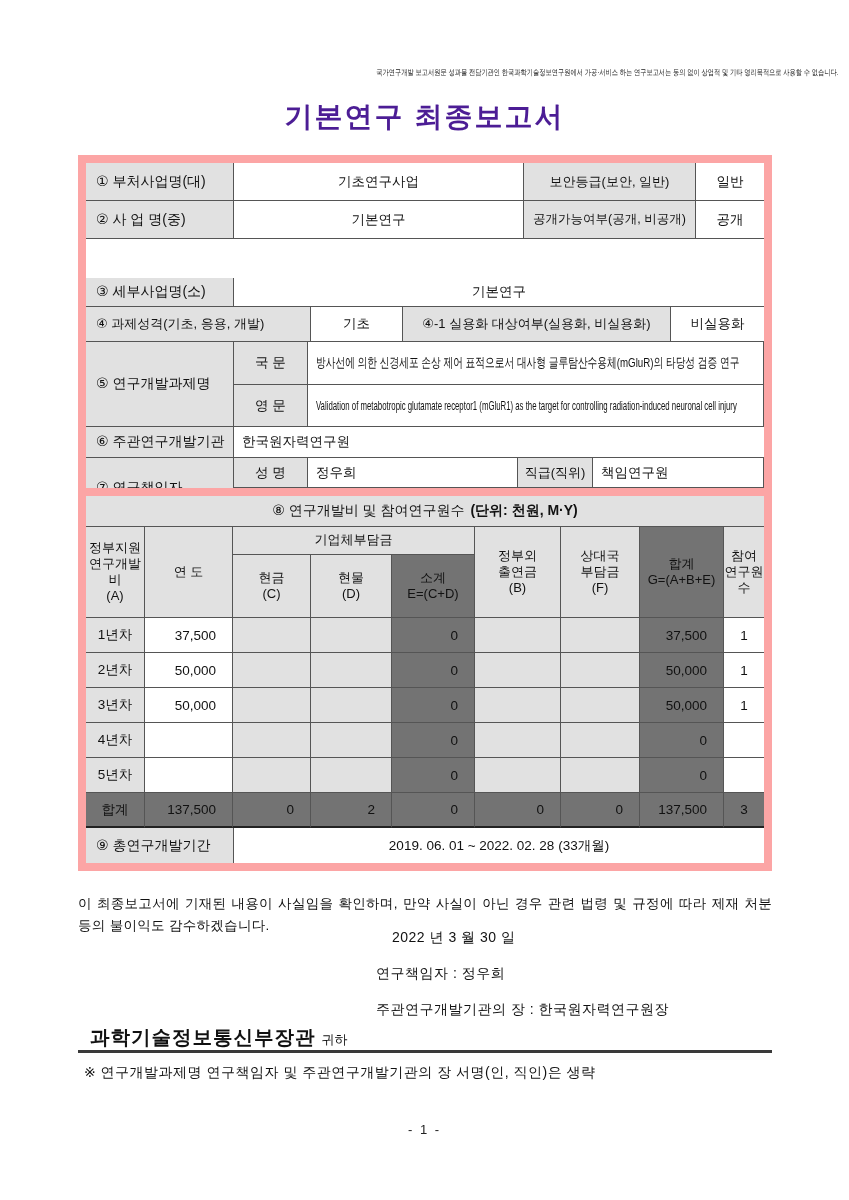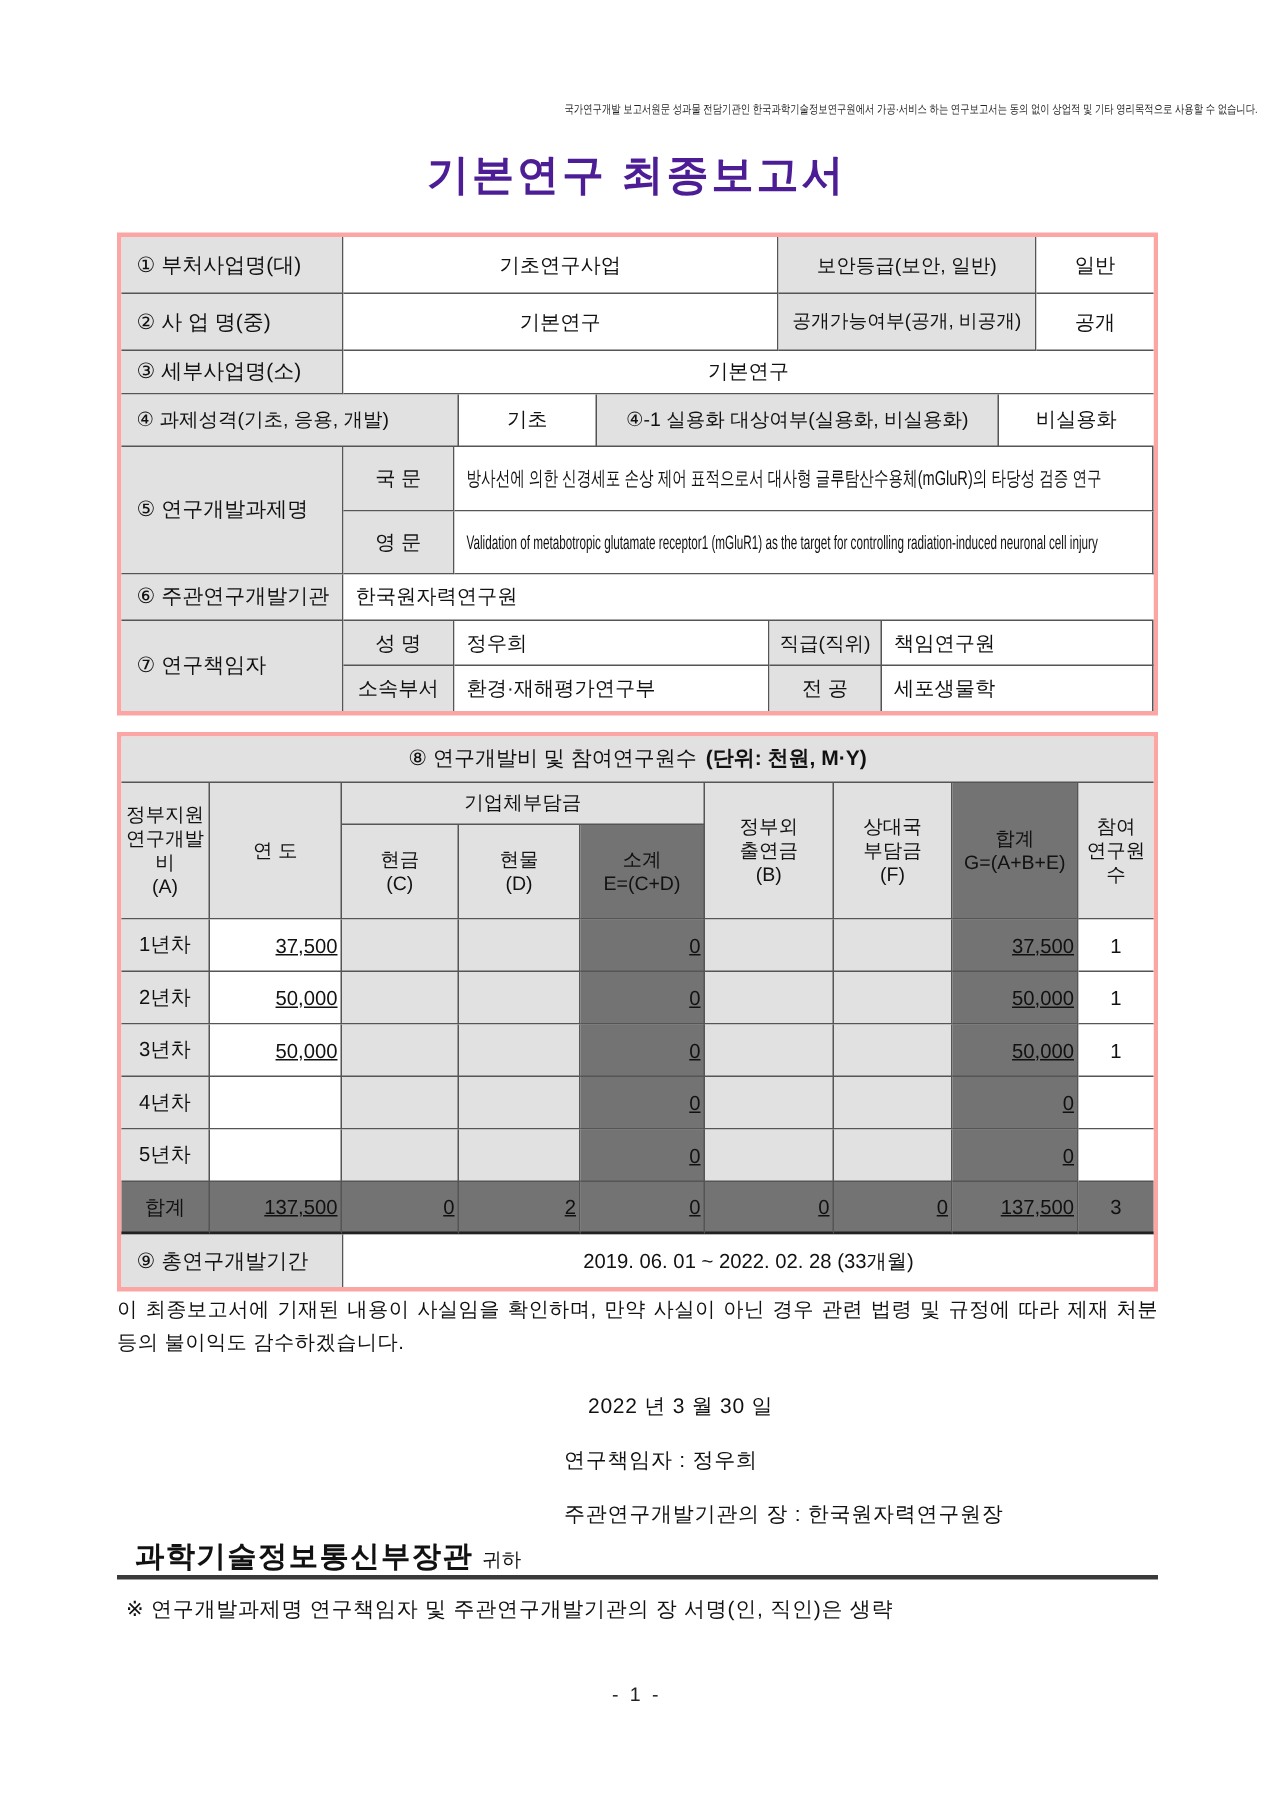--- a/index.html
+++ b/index.html
@@ -13,63 +13,63 @@
     position:absolute; top:21px; right:11px; font-size:8px; color:#222;
     white-space:nowrap;
     margin-top:46px;
   }
   .disclaimer span { display:inline-block; transform:scaleX(0.78); transform-origin:right center; }
   .doc-title {
     position:absolute; top:98px; left:0; width:100%; text-align:center;
     font-size:28px; font-weight:bold; letter-spacing:2px; color:#4c1d95;
   }
   
-  .form { position:absolute; left:78px; width:694px; border:3px solid #fca5a5; background:#fff; }
+  .form { position:absolute; left:78px; width:694px; border:8px solid #fca5a5; background:#fff; }
   .info { top:155px; }
   .budget { top:488px; }
   .row { display:grid; }
   .c {
     border-right:1px solid #555; border-bottom:1px solid #555;
     display:flex; align-items:center; justify-content:center;
     font-size:13.5px; overflow:hidden; background:#fff;
   }
   .row .c:last-child, .span-last { border-right:none; }
   .nob { border-bottom:none; }
   .g { background:#e1e1e1; }
   .o { background:#737373; }
   .lab { justify-content:flex-start; padding-left:10px; font-size:14px; }
   .left { justify-content:flex-start; padding-left:8px;align-items:center; }
-  .num { justify-content:flex-end; padding-right:2px;text-decoration:underline; }
+  .num { justify-content:flex-end; padding-right:16px; }
   .sm { font-size:13px; }
   .xs { font-size:12.5px; }
   
   .cols-ab { grid-template-columns:148px 290px 172px 1fr; height:38px; }
   .cols-full { grid-template-columns:148px 1fr; }
   .cols-d { grid-template-columns:225px 92px 268px 1fr; height:35px;text-align:center; }
-  .r3 { height:29px; }
+  .r3 { height:29px;margin-top:39px; }
   .r6 { height:31px; }
   .r9 { height:35px; }
   .grp5 { display:grid; grid-template-columns:148px 74px 1fr; grid-template-rows:43px 42px; }
   .grp7 { display:grid; grid-template-columns:148px 74px 210px 75px 1fr; grid-template-rows:30px 30px; }
   .rs { grid-row:1/3; }
   .squish-kr { display:inline-block; transform:scaleX(0.72); transform-origin:left center; white-space:nowrap; font-size:13.5px; }
   .squish-en { display:inline-block; transform:scaleX(0.60); transform-origin:left center; white-space:nowrap; font-size:13px; }
   
   .band { height:31px; display:flex; align-items:center; justify-content:center; gap:6px;
           background:#e1e1e1; border-bottom:1px solid #555; font-size:14px; }
   .band b { font-weight:bold; }
   .bhead { display:grid; grid-template-columns:59px 88px 78px 81px 83px 86px 79px 84px 1fr;
            grid-template-rows:28px 1fr; height:91px; }
   .bh { white-space:pre-line; text-align:center; line-height:1.25; font-size:13px; }
   .h-cash { grid-area:2/3; } .h-inkind { grid-area:2/4; } .h-sub { grid-area:2/5; }
   .gspan { grid-column:3/6; }
   .brow { grid-template-columns:59px 88px 78px 81px 83px 86px 79px 84px 1fr; height:35px; }
   .total .c { border-bottom:2px solid #222; }
   
-  .decl { position:absolute; left:78px; top:862px; width:694px; font-size:13.5px;
+  .decl { position:absolute; left:78px; top:893px; width:694px; font-size:13.5px;
           line-height:1.6; text-align:justify; word-break:keep-all; letter-spacing:0.3px; }
   .sign-line { position:absolute; font-size:14px; letter-spacing:0.5px; white-space:nowrap; }
   .recipient { position:absolute; left:90px; top:1024px; white-space:nowrap; }
   .recipient .big { font-size:19.5px; font-weight:bold; letter-spacing:1px; }
   .recipient .small { font-size:13px; margin-left:6px; }
   .rule { position:absolute; left:78px; top:1050px; width:694px; height:2.5px; background:#3a3a3a; }
   .note { position:absolute; left:84px; top:1064px; font-size:14px; letter-spacing:0.5px; white-space:nowrap; }
   .footer { position:absolute; left:0; top:1122px; width:100%; text-align:center;
             font-size:13px; letter-spacing:2px; color:#222; }
 </style>

